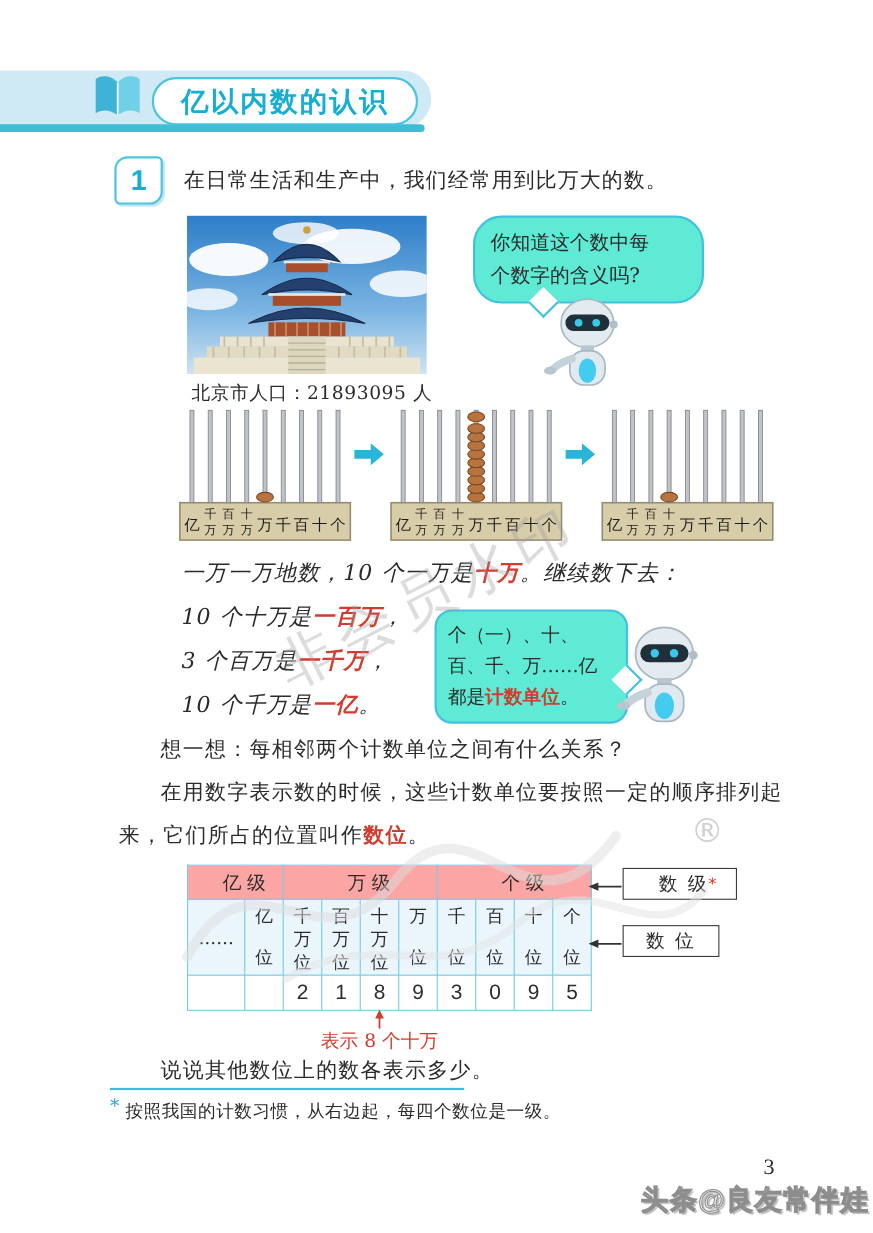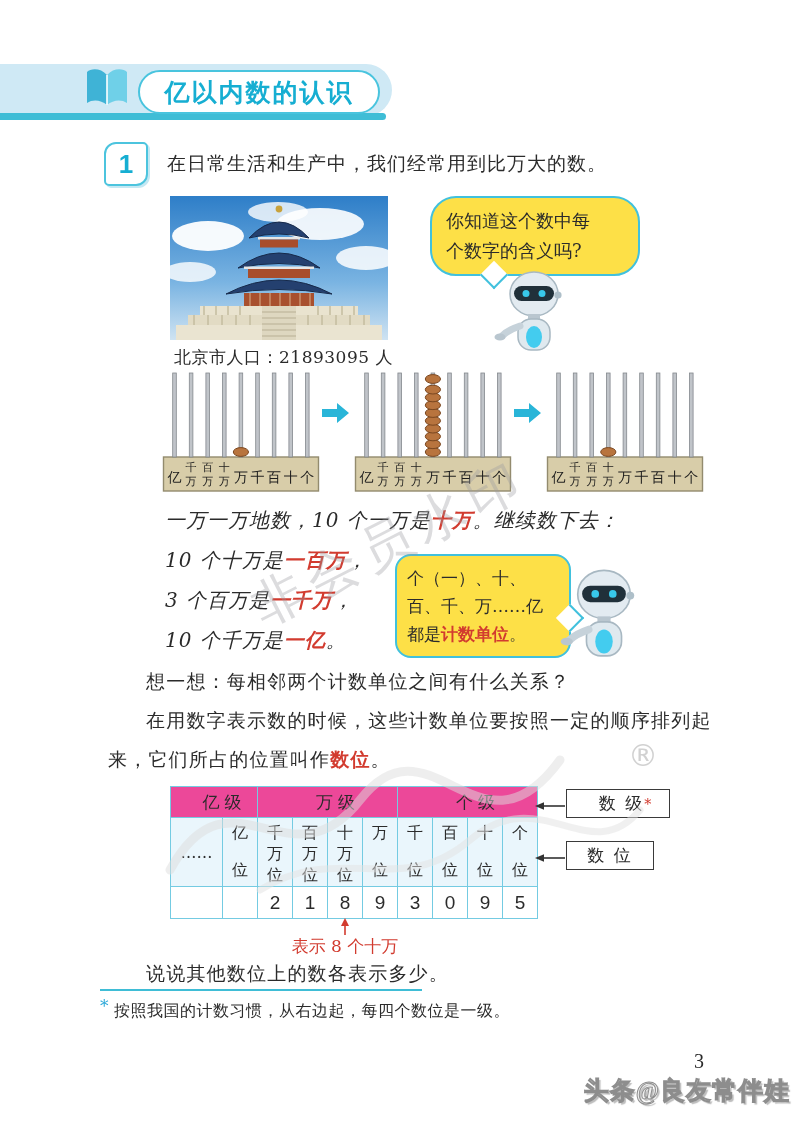--- a/index.html
+++ b/index.html
@@ -21,21 +21,21 @@
          border-radius:12px 5px 12px 5px;color:#16aed2;background:#fff;
          font-family:"Liberation Sans",sans-serif;font-weight:bold;font-size:26px;
          display:flex;align-items:center;justify-content:center;box-shadow:2px 2px 0 #c4e8f3;}
   .intro{position:absolute;left:167px;top:151px;font-size:19px;letter-spacing:1px;}
 
   
   .photo{position:absolute;left:170px;top:196px;width:218px;height:144px;}
   .caption{position:absolute;left:174px;top:346px;font-size:17px;letter-spacing:0.5px;}
 
   
-  .bubble{background:#fde047;border:2px solid #41c1dd;position:absolute;}
+  .bubble{background:#5eead4;border:2px solid #41c1dd;position:absolute;}
   .bubble1{left:430px;top:196px;width:178px;padding:8px 14px;border-radius:26px;
            font-size:18px;line-height:30px;}
   .bubble1::after{content:"";position:absolute;left:52px;bottom:-11px;width:18px;height:18px;
            background:#fff;border-right:2px solid #41c1dd;border-bottom:2px solid #41c1dd;
            transform:rotate(45deg);}
   .bubble2{left:395px;top:554px;width:152px;padding:8px 10px;border-radius:16px;
            font-size:17px;line-height:28px;}
   .bubble2::after{content:"";position:absolute;right:-11px;top:52px;width:18px;height:18px;
            background:#fff;border-top:2px solid #41c1dd;border-right:2px solid #41c1dd;
            transform:rotate(45deg);}
@@ -58,21 +58,21 @@
   .para{position:absolute;left:108px;width:604px;text-indent:2em;font-size:19px;
         letter-spacing:1.2px;line-height:39px;}
   .p-think{top:662px;}
   .p-explain{top:701px;}
   .p-say{top:954px;}
 
   
   .pv-table{position:absolute;left:170px;top:786px;border-collapse:collapse;table-layout:fixed;
         width:368px;}
   .pv-table td{border:1.6px solid #74cbe2;text-align:center;vertical-align:middle;padding:0;}
-  .pv-table tr.lvl td{height:30px;background:#ec4899;font-size:17px;letter-spacing:5px;padding-left:21px;}
+  .pv-table tr.lvl td{height:30px;background:#fca5a5;font-size:17px;letter-spacing:5px;padding-left:21px;}
   .pv-table tr.pos td{height:68px;background:#eaf6fc;font-size:16px;}
   .pv-table tr.dig td{height:31px;background:#fff;font-family:"Liberation Sans",sans-serif;font-size:19px;}
   .vchars{display:flex;flex-direction:column;justify-content:space-between;align-items:center;
         height:58px;margin:5px auto;}
   .label-box{position:absolute;width:86px;height:27px;background:#fff;border:1.6px solid #3a3a3a;
         display:flex;align-items:center;justify-content:center;font-size:17px;letter-spacing:2px;}
   .lvl-box{left:566px;top:789px;padding-left:16px;}
   .pos-box{left:566px;top:841px;}
   .arrow-left{position:absolute;}
   .al1{left:534px;top:797px;}
@@ -82,21 +82,21 @@
         font-size:17px;color:#d23b2f;}
 
   
   .foot-line{position:absolute;left:100px;top:989px;width:322px;height:2px;background:#3fbdd6;}
   .footnote{position:absolute;left:100px;top:996px;font-size:16px;letter-spacing:0.5px;}
   .footnote .star{color:#2ca8d8;font-size:17px;vertical-align:4px;margin-right:5px;}
 
   
   .pagenum{position:absolute;left:694px;top:1050px;font-size:20px;font-family:"Liberation Serif",serif;}
   .wm-bottom{position:absolute;right:4px;top:1074px;font-size:25px;font-weight:bold;
-        font-family:Liberation Serif, serif;color:#efefef;letter-spacing:1px;
+        font-family:Liberation Sans, sans-serif;color:#efefef;letter-spacing:1px;
         -webkit-text-stroke:1px #8d8d8d;text-shadow:2px 2px 1px #bdbdbd;}
   .wm-diag{position:absolute;left:256px;top:576px;font-size:52px;letter-spacing:8px;
         color:#9a9aa0;opacity:0.34;transform:rotate(-27deg);transform-origin:0 50%;
         pointer-events:none;z-index:60;font-family:"DejaVu Sans",sans-serif;}
   .wm-reg{position:absolute;left:628px;top:738px;font-size:30px;color:#b3b3b3;opacity:0.6;
         z-index:60;font-family:"DejaVu Sans",sans-serif;}
   .wm-hand{position:absolute;left:140px;top:720px;z-index:55;pointer-events:none;opacity:0.5;}
 </style>
 </head>
 <body>

